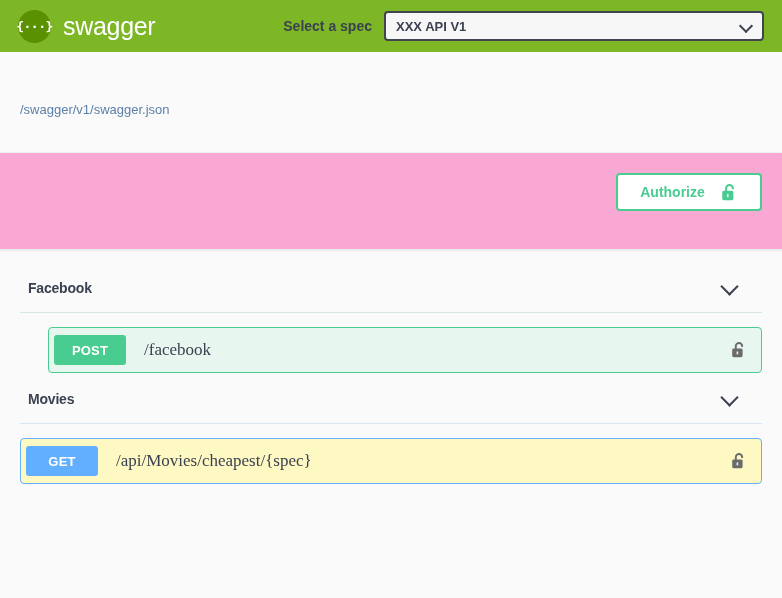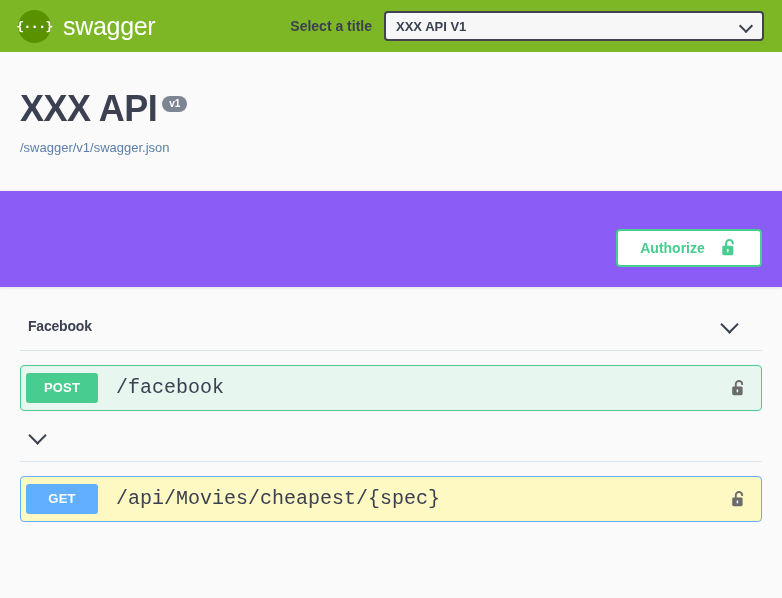--- a/index.html
+++ b/index.html
@@ -133,25 +133,25 @@
   .info-url {
     display: inline-block;
     margin-top: 12px;
     font-size: 13px;
     color: #5b7fa8;
     cursor: pointer;
   }
 
   
   .auth-wrapper {
-    background: #8b5cf6;
+    background: #f9a8d4;
     padding: 20px;
     display: flex;
     justify-content: flex-end;
-    align-items: flex-end;
+    align-items: flex-start;
     height: 97px;
     border-bottom: 1px solid #ebebeb;
     box-shadow: 0 1px 2px rgba(0,0,0,0.06);
     position: relative;
     z-index: 2;
   }
   .authorize-btn {
     display: flex;
     align-items: center;
     justify-content: center;
@@ -218,20 +218,21 @@
     align-items: center;
     height: 46px;
     margin-top: 14px;
     border-radius: 4px;
     padding: 0 10px 0 5px;
     cursor: pointer;
   }
   .op-row.post {
     background: #e8f6f0;
     border: 1px solid #49cc90;
+    margin-left: 28px;
   }
   .op-row.get {
     background: #fef9c3;
     border: 1px solid #61affe;
   }
   .method-badge {
     width: 72px;
     height: 30px;
     border-radius: 3px;
     display: flex;
@@ -239,22 +240,22 @@
     justify-content: center;
     color: #ffffff;
     font-size: 13px;
     font-weight: bold;
     flex: 0 0 auto;
     letter-spacing: 0.2px;
   }
   .method-badge.post { background: #49cc90; }
   .method-badge.get  { background: #61affe; }
   .op-path {
-    font-family: Liberation Mono, monospace;
-    font-size: 20px;
+    font-family: Liberation Serif, serif;
+    font-size: 17px;
     color: #3b4151;
     margin-left: 18px;
     flex: 1 1 auto;
     white-space: nowrap;
     overflow: hidden;
   }
   .op-lock {
     flex: 0 0 auto;
     display: flex;
     align-items: center;
@@ -267,34 +268,30 @@
 <div class="topbar">
 
   <div class="topbar-logo-wrap">
     <span class="logo-circle">
       <span class="logo-glyph">{···}</span>
     </span>
     <span class="logo-text">swagger</span>
   </div>
 
   <div class="topbar-spec">
-    <span class="spec-label">Select a title</span>
+    <span class="spec-label">Select a spec</span>
     <div class="spec-select">
       <span class="spec-select-value">XXX API V1</span>
       <span class="chev"></span>
     </div>
   </div>
 
 </div>
 
 <div class="info-block">
-  <div class="info-title-row">
-    <span class="info-title">XXX API</span>
-    <span class="version-badge">v1</span>
-  </div>
   <a class="info-url">/swagger/v1/swagger.json</a>
 </div>
 
 <div class="auth-wrapper">
   <button class="authorize-btn">
     <span class="authorize-btn-label">Authorize</span>
     <span>
       <svg class="lock-svg" width="17" height="19" viewBox="0 0 20 22" aria-hidden="true">
         <path d="M6 9 V6.2 A4 4 0 0 1 14 6.2" fill="none" stroke="#49cc90" stroke-width="2.4" stroke-linecap="round"></path>
         <rect x="1.5" y="9" width="13" height="11" rx="1.8" fill="#49cc90"></rect>
@@ -320,20 +317,21 @@
           <path d="M6 9 V6.2 A4 4 0 0 1 14 6.2" fill="none" stroke="#6b6b6b" stroke-width="2.4" stroke-linecap="round"></path>
           <rect x="1.5" y="9" width="13" height="11" rx="1.8" fill="#6b6b6b"></rect>
           <rect x="7" y="12.6" width="2" height="4" rx="1" fill="#e8f6f0"></rect>
         </svg>
       </span>
     </div>
   </div>
 
   <div class="tag-section">
     <div class="tag-header blue">
+      <span class="tag-name">Movies</span>
       <span class="tag-chevron"></span>
     </div>
 
     <div class="op-row get">
       <span class="method-badge get">GET</span>
       <span class="op-path">/api/Movies/cheapest/{spec}</span>
       <span class="op-lock">
         <svg class="lock-svg" width="16" height="18" viewBox="0 0 20 22" aria-hidden="true">
           <path d="M6 9 V6.2 A4 4 0 0 1 14 6.2" fill="none" stroke="#6b6b6b" stroke-width="2.4" stroke-linecap="round"></path>
           <rect x="1.5" y="9" width="13" height="11" rx="1.8" fill="#6b6b6b"></rect>

